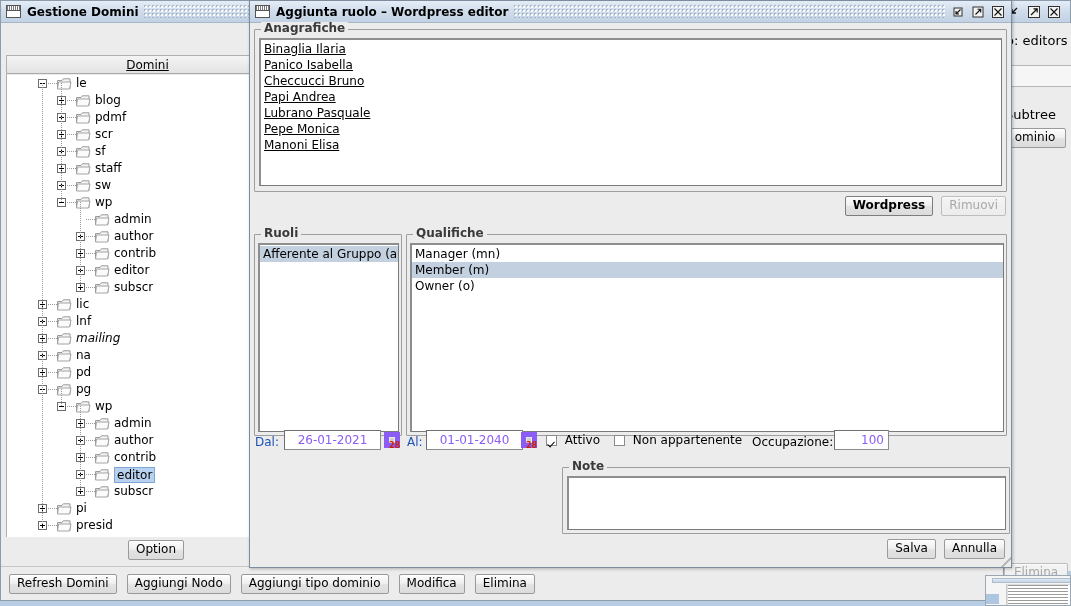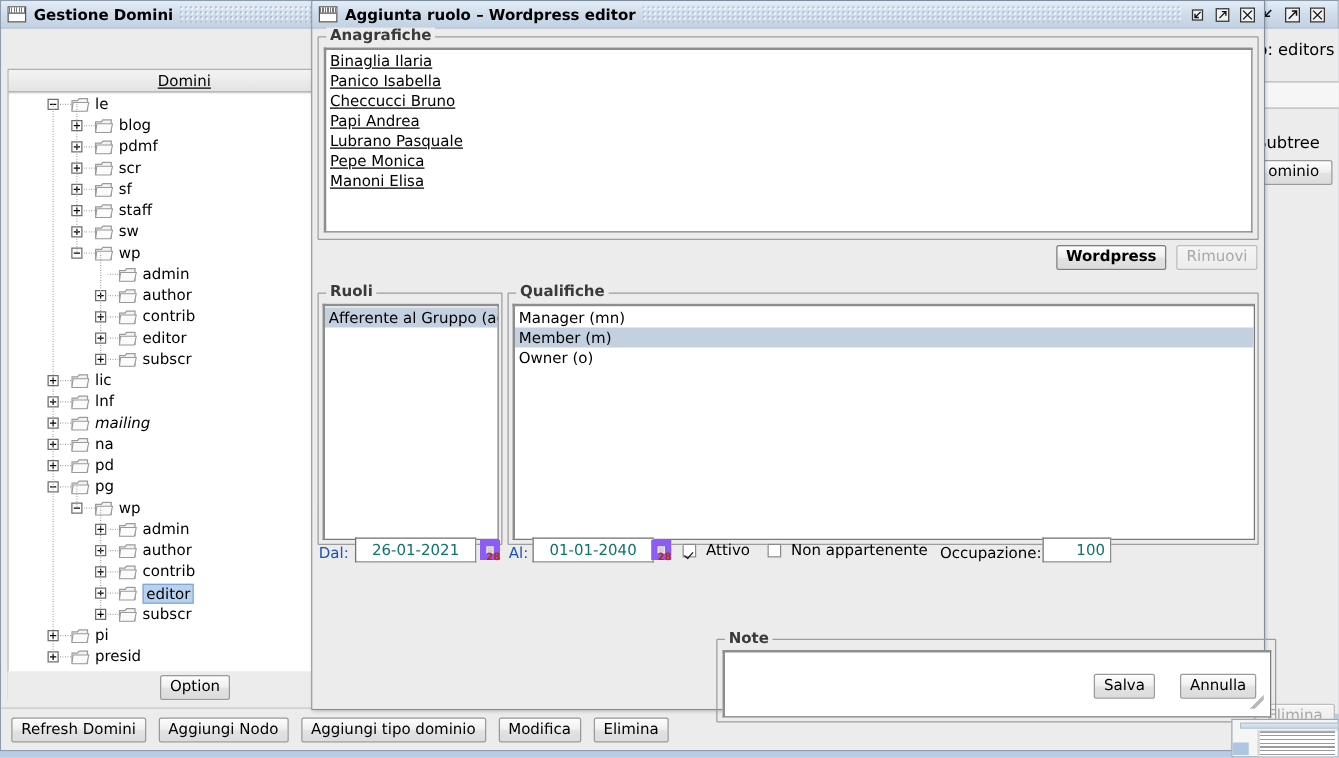--- a/index.html
+++ b/index.html
@@ -32,21 +32,21 @@
 
   .field {
     background: #ffffff;
     border: 1px solid #8c8c8c;
     border-top-color: #6f6f6f;
     border-left-color: #6f6f6f;
     font-family: "DejaVu Sans", "Liberation Sans", sans-serif;
     font-size: 12px;
     padding: 1px 4px;
     line-height: 16px;
-    color: #0f766e;
+    color: #8b5cf6;
   }
 
   .listbox {
     background: #fff;
     border: 1px solid #7a7a7a;
     border-top: 2px solid #8e8e8e;
     border-left: 2px solid #8e8e8e;
     overflow: hidden;
   }
   .listbox .row { padding: 0 3px; line-height: 16px; font-size: 12px; white-space: nowrap; }
@@ -549,26 +549,26 @@
         <span style="position:absolute; left:360px; top:5px; white-space:nowrap;">
           <span class="chk"></span>
           <span style="margin-left:4px;">Non appartenente</span>
         </span>
 
         <span style="position:absolute; left:498px; top:7px;">Occupazione:</span>
         <span class="field" style="position:absolute; left:580px; top:2px; width:55px; text-align:right;">100</span>
       </div>
 
 
-      <div class="group" style="left:323px; top:444px; width:448px; height:67px;margin-top:44px;">
+      <div class="group" style="left:312px; top:444px; width:448px; height:67px;">
         <div class="legend">Note</div>
         <div class="listbox" style="position:absolute; left:4px; top:8px; width:439px; height:54px;"></div>
       </div>
 
-      <div style="position:absolute; right:6px; top:516px; display:flex; gap:20px;">
+      <div style="position:absolute; right:6px; top:516px; display:flex; gap:8px;">
         <div class="btn">Salva</div>
         <div class="btn">Annulla</div>
       </div>
 
       <div style="position:absolute; right:0px; bottom:0px; width:12px; height:12px;
                   background:linear-gradient(135deg, transparent 55%, #b9b9b9 55%, #b9b9b9 70%, transparent 70%);"></div>
     </div>
   </div>
 
   <div style="position:absolute; left:985px; top:575px; width:86px; height:31px;

